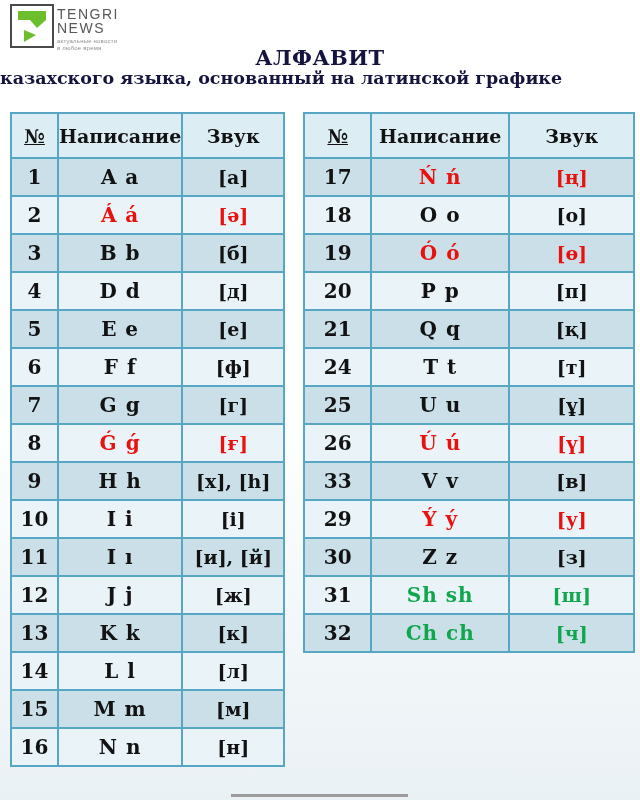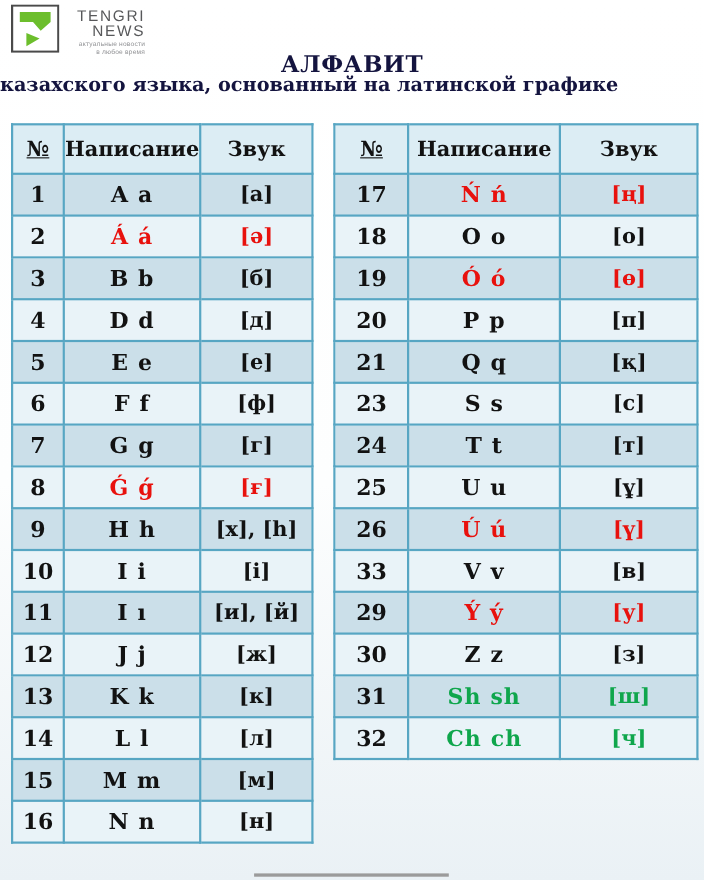--- a/index.html
+++ b/index.html
@@ -13,21 +13,21 @@
   }
 
   
   .logo {
     position: absolute; left: 10px; top: 4px;
     display: flex; align-items: flex-start;
     font-family: "Liberation Sans", sans-serif;
     cursor: pointer;
   }
   .logo-icon { width: 44px; height: 44px; display: block; }
-  .logo-text { margin-left: 16px; padding-top: 3px; text-align: right; }
+  .logo-text { margin-left: 3px; padding-top: 3px; }
   .brand-line {
     font-size: 14px; line-height: 14px; font-weight: 500;
     color: #57585a; letter-spacing: 1.5px;
   }
   .tagline {
     margin-top: 3px; font-size: 6px; line-height: 6.5px;
     color: #8f9093; letter-spacing: 0.2px;
   }
 
   
@@ -233,25 +233,20 @@
           <td class="num">20</td>
           <td class="writing">P p</td>
           <td class="sound">[п]</td>
         </tr>
         <tr>
           <td class="num">21</td>
           <td class="writing">Q q</td>
           <td class="sound">[қ]</td>
         </tr>
         <tr>
-          <td class="num">23</td>
-          <td class="writing">S s</td>
-          <td class="sound">[с]</td>
-        </tr>
-        <tr>
           <td class="num">24</td>
           <td class="writing">T t</td>
           <td class="sound">[т]</td>
         </tr>
         <tr>
           <td class="num">25</td>
           <td class="writing">U u</td>
           <td class="sound">[ұ]</td>
         </tr>
         <tr>

